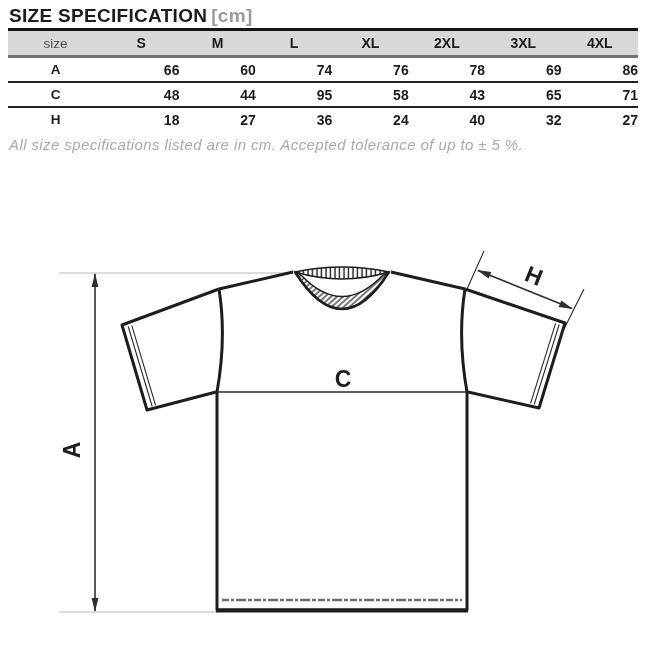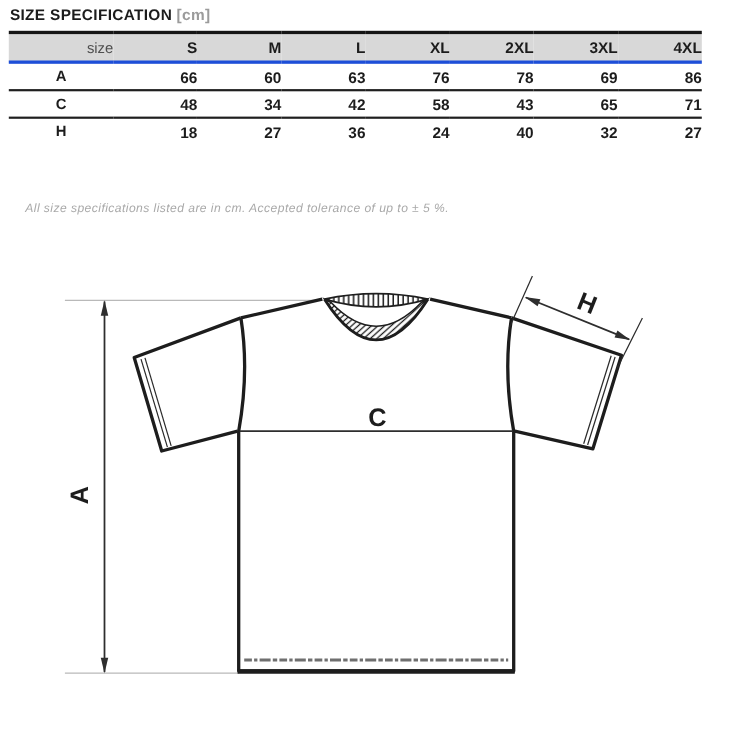--- a/index.html
+++ b/index.html
@@ -1,38 +1,38 @@
 <!DOCTYPE html>
 <html><head>
 <meta charset="utf-8">
 <style>
   html,body{margin:0;padding:0;background:#fff;}
   .page{
     position:relative;width:670px;height:669px;background:#fff;overflow:hidden;
     font-family:"Liberation Sans",sans-serif;color:#1c1c1c;
   }
   
-  .title{position:absolute;left:9px;top:5px;font-size:14px;font-weight:700;letter-spacing:.3px;white-space:nowrap;}
+  .title{position:absolute;left:9px;top:5px;font-size:19px;font-weight:700;letter-spacing:.3px;white-space:nowrap;}
   .title .unit{color:#9b9b9b;font-weight:700;margin-left:4px;}
   
   .spec-table{position:absolute;left:8px;top:28px;width:630px;border-collapse:collapse;table-layout:fixed;}
   .spec-table thead tr{background:#d8d8d8;}
   .spec-table thead th{
-    border-top:3px solid #151515;border-bottom:3px solid #1d4ed8;
-    height:24px;font-size:14px;font-weight:700;text-align:right;padding:0;
+    border-top:3px solid #151515;border-bottom:3px solid #737373;
+    height:24px;font-size:14px;font-weight:700;text-align:center;padding:0;
   }
   .spec-table thead th.size-label{font-size:13.5px;font-weight:400;color:#4f4f4f;}
   .spec-table tbody tr{border-bottom:2px solid #1f1f1f;}
   .spec-table tbody tr:last-child{border-bottom:none;}
   .spec-table tbody th{font-size:13.5px;font-weight:700;height:23px;padding:0;text-align:center;}
   .spec-table tbody td{font-size:14px;font-weight:700;height:23px;padding:0;text-align:right;}
   
   .footnote{
-    position:absolute;left:23px;top:136px;font-size:11px;font-style:italic;
-    color:#a9a9a9;letter-spacing:.4px;white-space:nowrap;margin-top:48px;
+    position:absolute;left:9px;top:136px;font-size:15px;font-style:italic;
+    color:#a9a9a9;letter-spacing:.4px;white-space:nowrap;
   }
   
   .diagram{position:absolute;left:0;top:0;width:670px;height:669px;}
   .diagram text{font-family:"Liberation Sans",sans-serif;font-weight:700;fill:#1d1d1d;}
 </style>
 </head>
 <body>
 
 <div class="page">
 
@@ -61,31 +61,31 @@
         <th>2XL</th>
         <th>3XL</th>
         <th>4XL</th>
       </tr>
     </thead>
     <tbody>
       <tr>
         <th>A</th>
         <td>66</td>
         <td>60</td>
-        <td>63</td>
+        <td>74</td>
         <td>76</td>
         <td>78</td>
         <td>69</td>
         <td>86</td>
       </tr>
       <tr>
         <th>C</th>
         <td>48</td>
-        <td>34</td>
-        <td>42</td>
+        <td>44</td>
+        <td>95</td>
         <td>58</td>
         <td>43</td>
         <td>65</td>
         <td>71</td>
       </tr>
       <tr>
         <th>H</th>
         <td>18</td>
         <td>27</td>
         <td>36</td>

